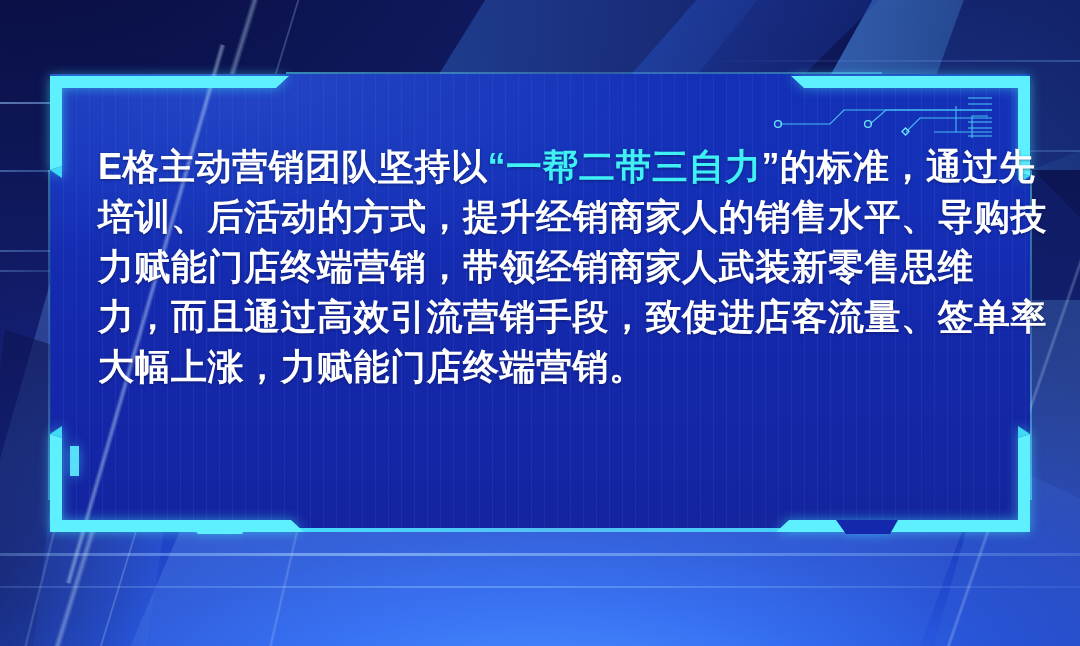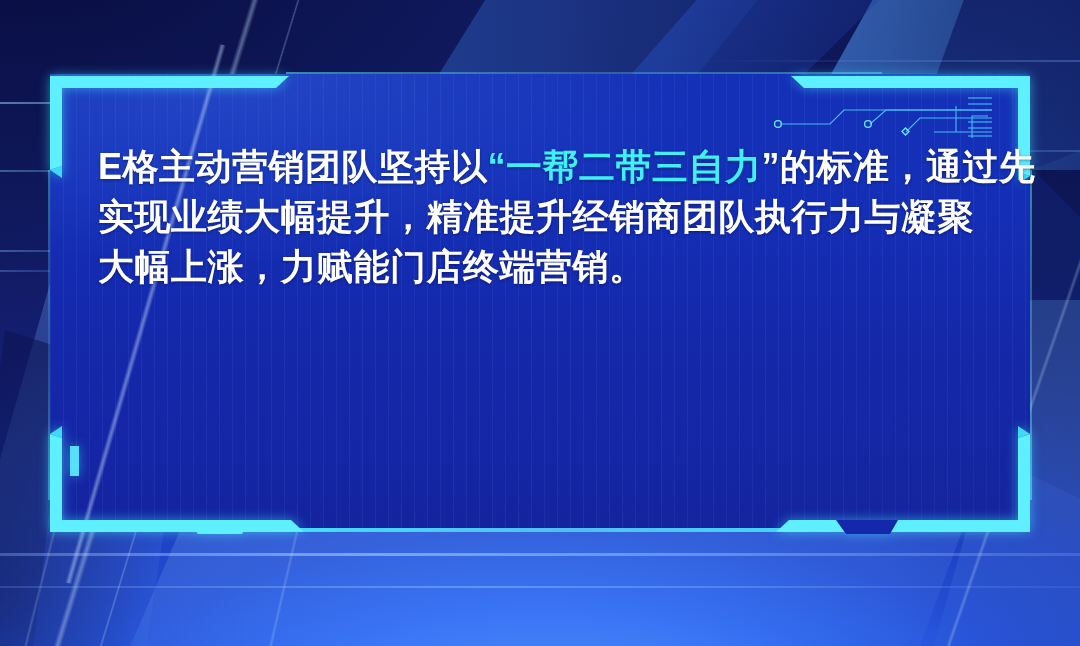--- a/index.html
+++ b/index.html
@@ -321,26 +321,32 @@
       <path d="M306 18 L294 22 L294 10 Z" fill="#3fd8f5"></path>
       <path d="M112 104 L122 118 L166 118 L174 104 Z" fill="#1428ab"></path>
     </svg>
 
     <div id="copy">
 
       <div class="line">
         <span>E格主动营销团队坚持以</span><span class="hl">“一帮二带三自力</span><span>”的标准，通过先</span>
       </div>
 
-
-
-      <div class="line">
-        <span>实现业绩大幅提升，精准提升经销商团队执行力与凝聚</span>
-      </div>
-
+      <div class="line">
+        <span>培训、后活动的方式，提升经销商家人的销售水平、导购技</span>
+      </div>
+
+
+      <div class="line">
+        <span>力赋能门店终端营销，带领经销商家人武装新零售思维</span>
+      </div>
+
+      <div class="line">
+        <span>力，而且通过高效引流营销手段，致使进店客流量、签单率</span>
+      </div>
 
       <div class="line">
         <span>大幅上涨，力赋能门店终端营销。</span>
       </div>
 
     </div>
   </div>
 </div>
 
 </body></html>

